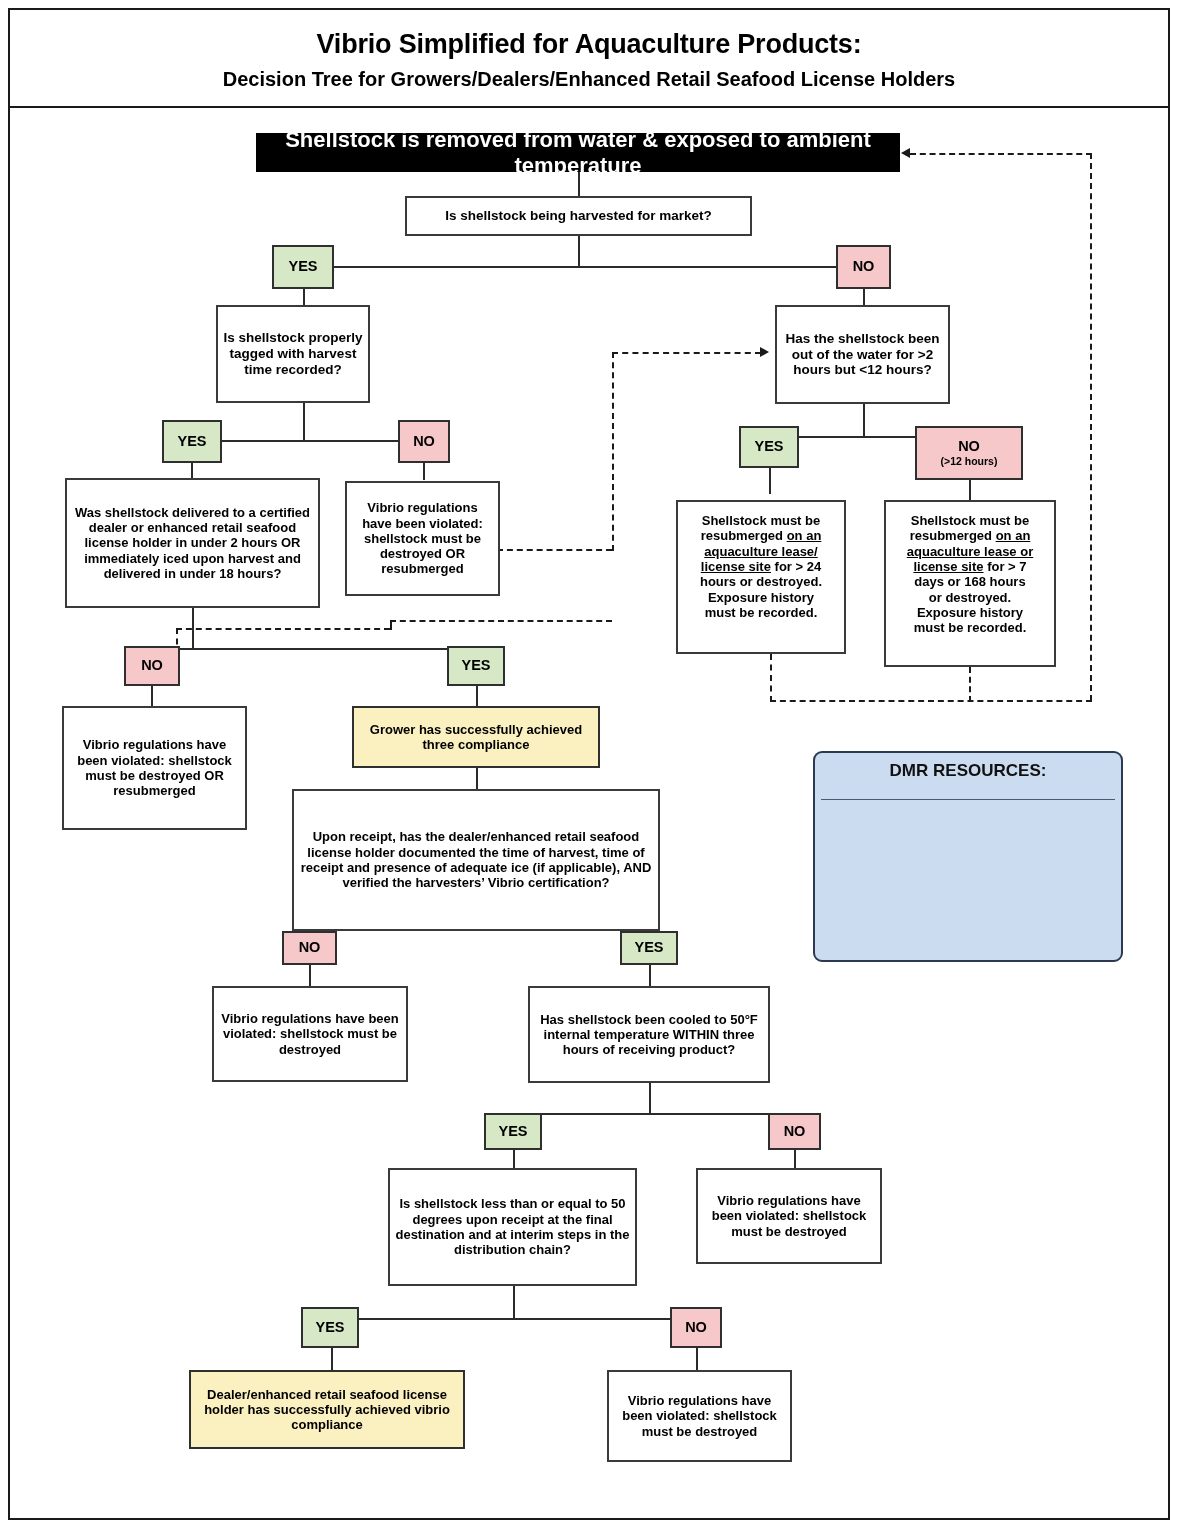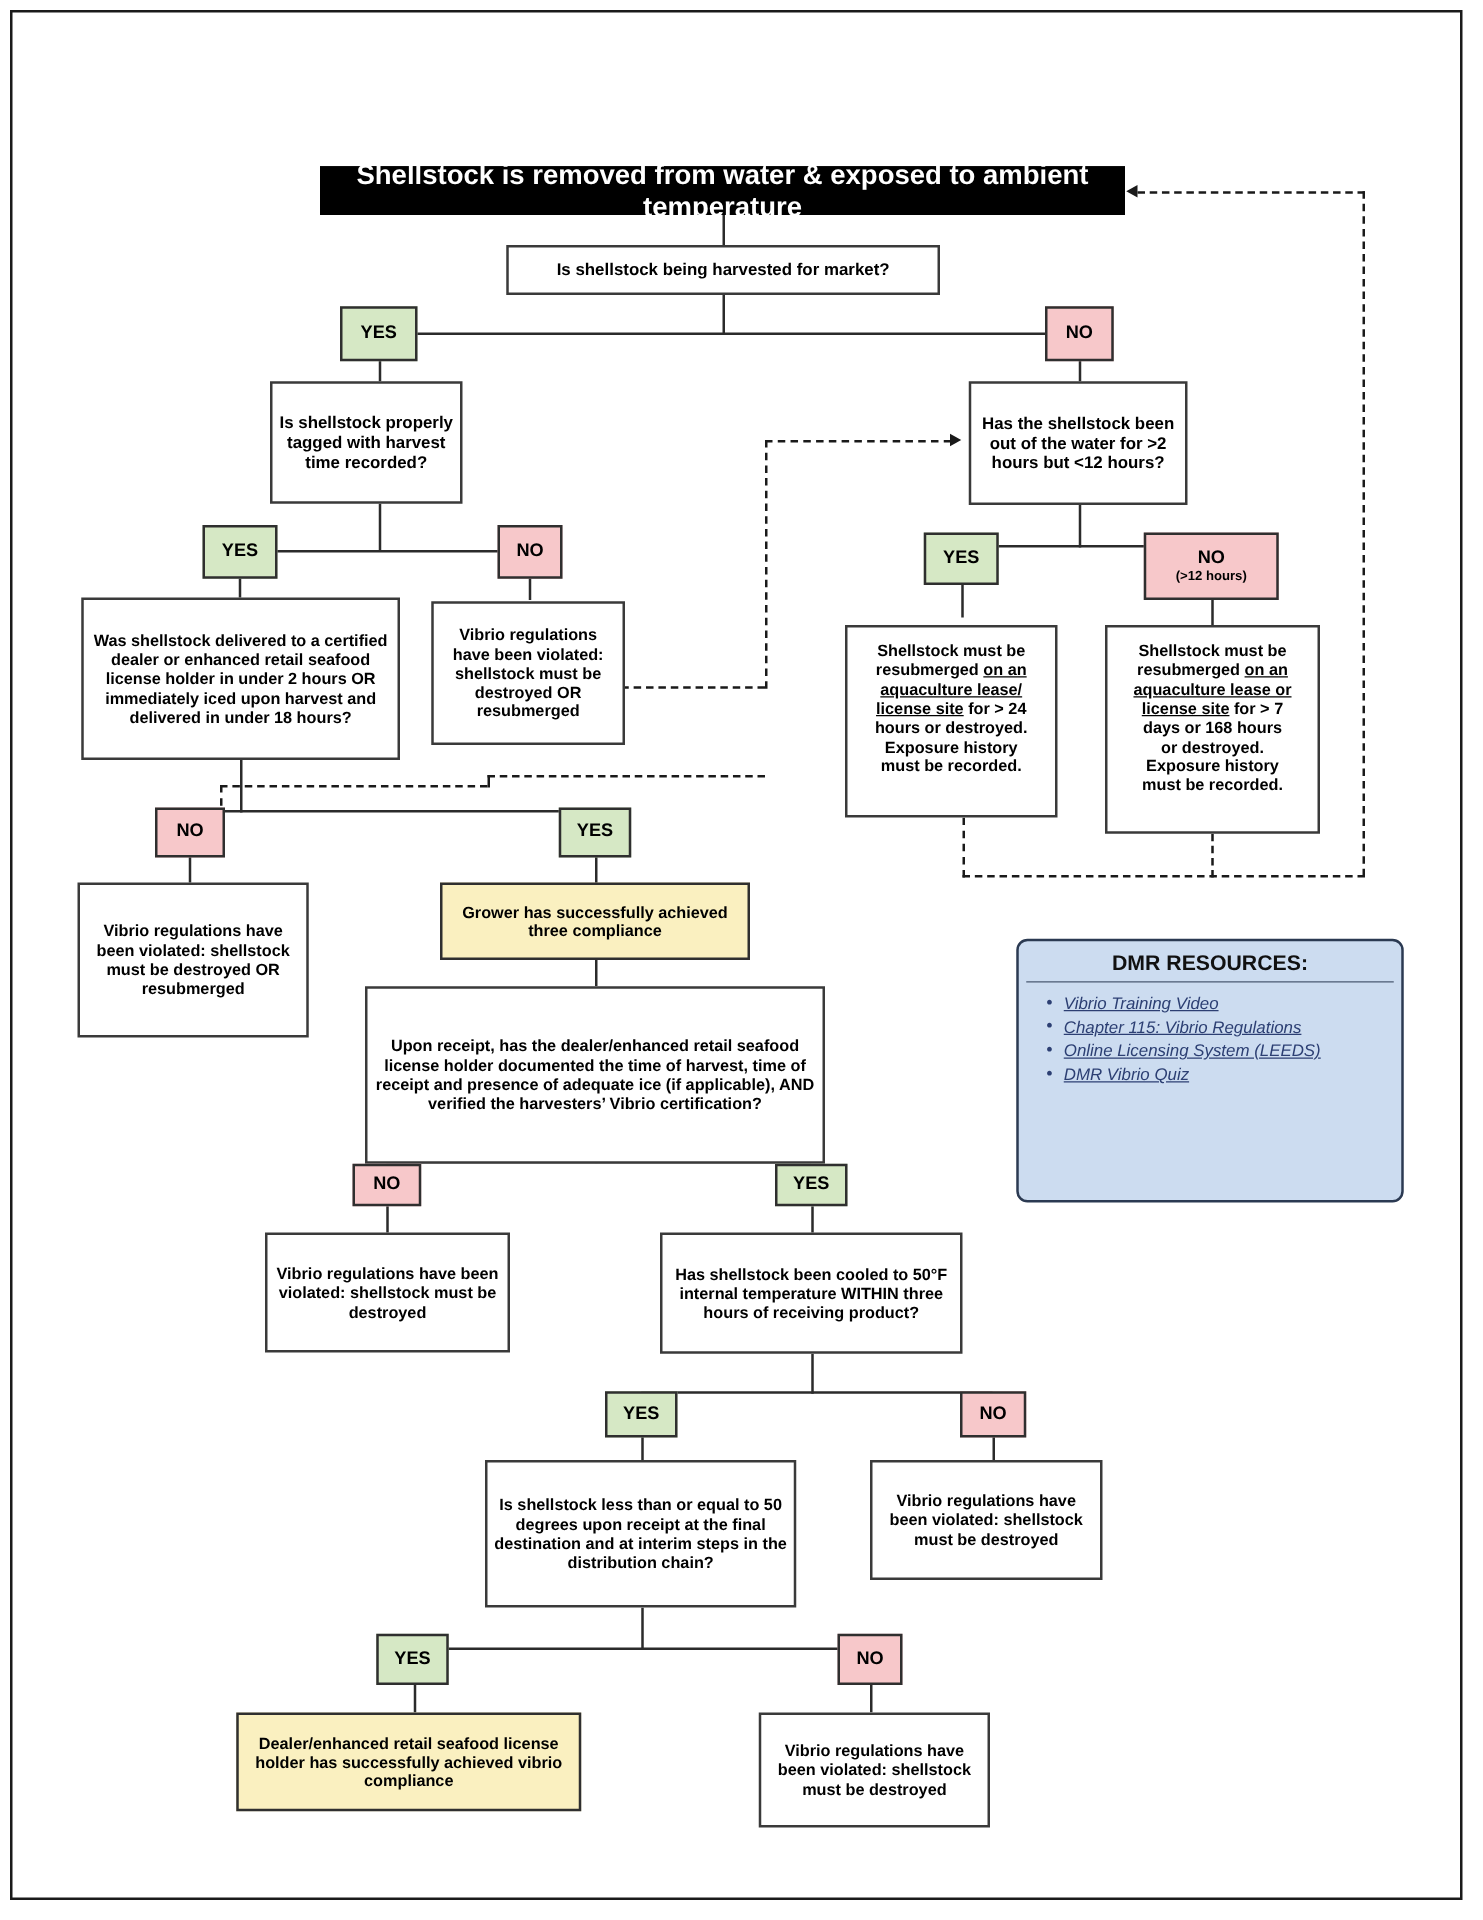--- a/index.html
+++ b/index.html
@@ -136,21 +136,21 @@
     background: #ccdcf0;
     border: 2px solid #2b3a52;
     border-radius: 9px;
     padding: 6px 0 0 0;
   }
   .dmr-title {
     text-align: center;
     font-size: 17px;
     font-weight: bold;
     color: #111;
-    padding-bottom: 4px;
+    padding-bottom: 18px;
     border-bottom: 1.5px solid #4a5a72;
     margin: 2px 6px 0 6px;
   }
   .dmr-list {
     list-style: none;
     margin: 7px 0 0 0;
     padding: 0 0 0 22px;
   }
   .dmr-list li {
     font-size: 13.5px;
@@ -178,20 +178,24 @@
   }
   .dmr-note .mail { text-decoration: underline; }
 </style>
 </head>
 <body>
 
 <div id="page">
 
   <div class="outer-frame"></div>
 
+  <div class="title-band">
+    <div class="title-main">Vibrio Simplified for Aquaculture Products:</div>
+    <div class="title-sub">Decision Tree for Growers/Dealers/Enhanced Retail Seafood License Holders</div>
+  </div>
 
   <div class="line vline" style="left:578px; top:172px; height:26px;"></div>
 
   <div class="line vline" style="left:578px; top:236px; height:31px;"></div>
   <div class="line hline" style="left:303px; top:266px; width:560px;"></div>
 
   <div class="line vline" style="left:303px; top:288px; height:18px;"></div>
 
   <div class="line vline" style="left:863px; top:288px; height:18px;"></div>
 
@@ -323,21 +327,15 @@
   <div class="node green lbl" style="left:301px; top:1307px; width:58px; height:41px;">YES</div>
 
   <div class="node pink lbl" style="left:670px; top:1307px; width:52px; height:41px;">NO</div>
 
   <div class="node yellow sm" style="left:189px; top:1370px; width:276px; height:79px;">Dealer/enhanced retail seafood license holder has successfully achieved vibrio compliance</div>
 
   <div class="node sm" style="left:607px; top:1370px; width:185px; height:92px;">Vibrio regulations have been violated: shellstock must be destroyed</div>
 
   <div class="dmr-panel">
     <div class="dmr-title">DMR RESOURCES:</div>
-    <ul class="dmr-list">
-      <li><span>Vibrio Training Video</span></li>
-      <li><span>Chapter 115: Vibrio Regulations</span></li>
-      <li><span>Online Licensing System (LEEDS)</span></li>
-      <li><span>DMR Vibrio Quiz</span></li>
-    </ul>
   </div>
 
 </div>
 
 </body></html>

